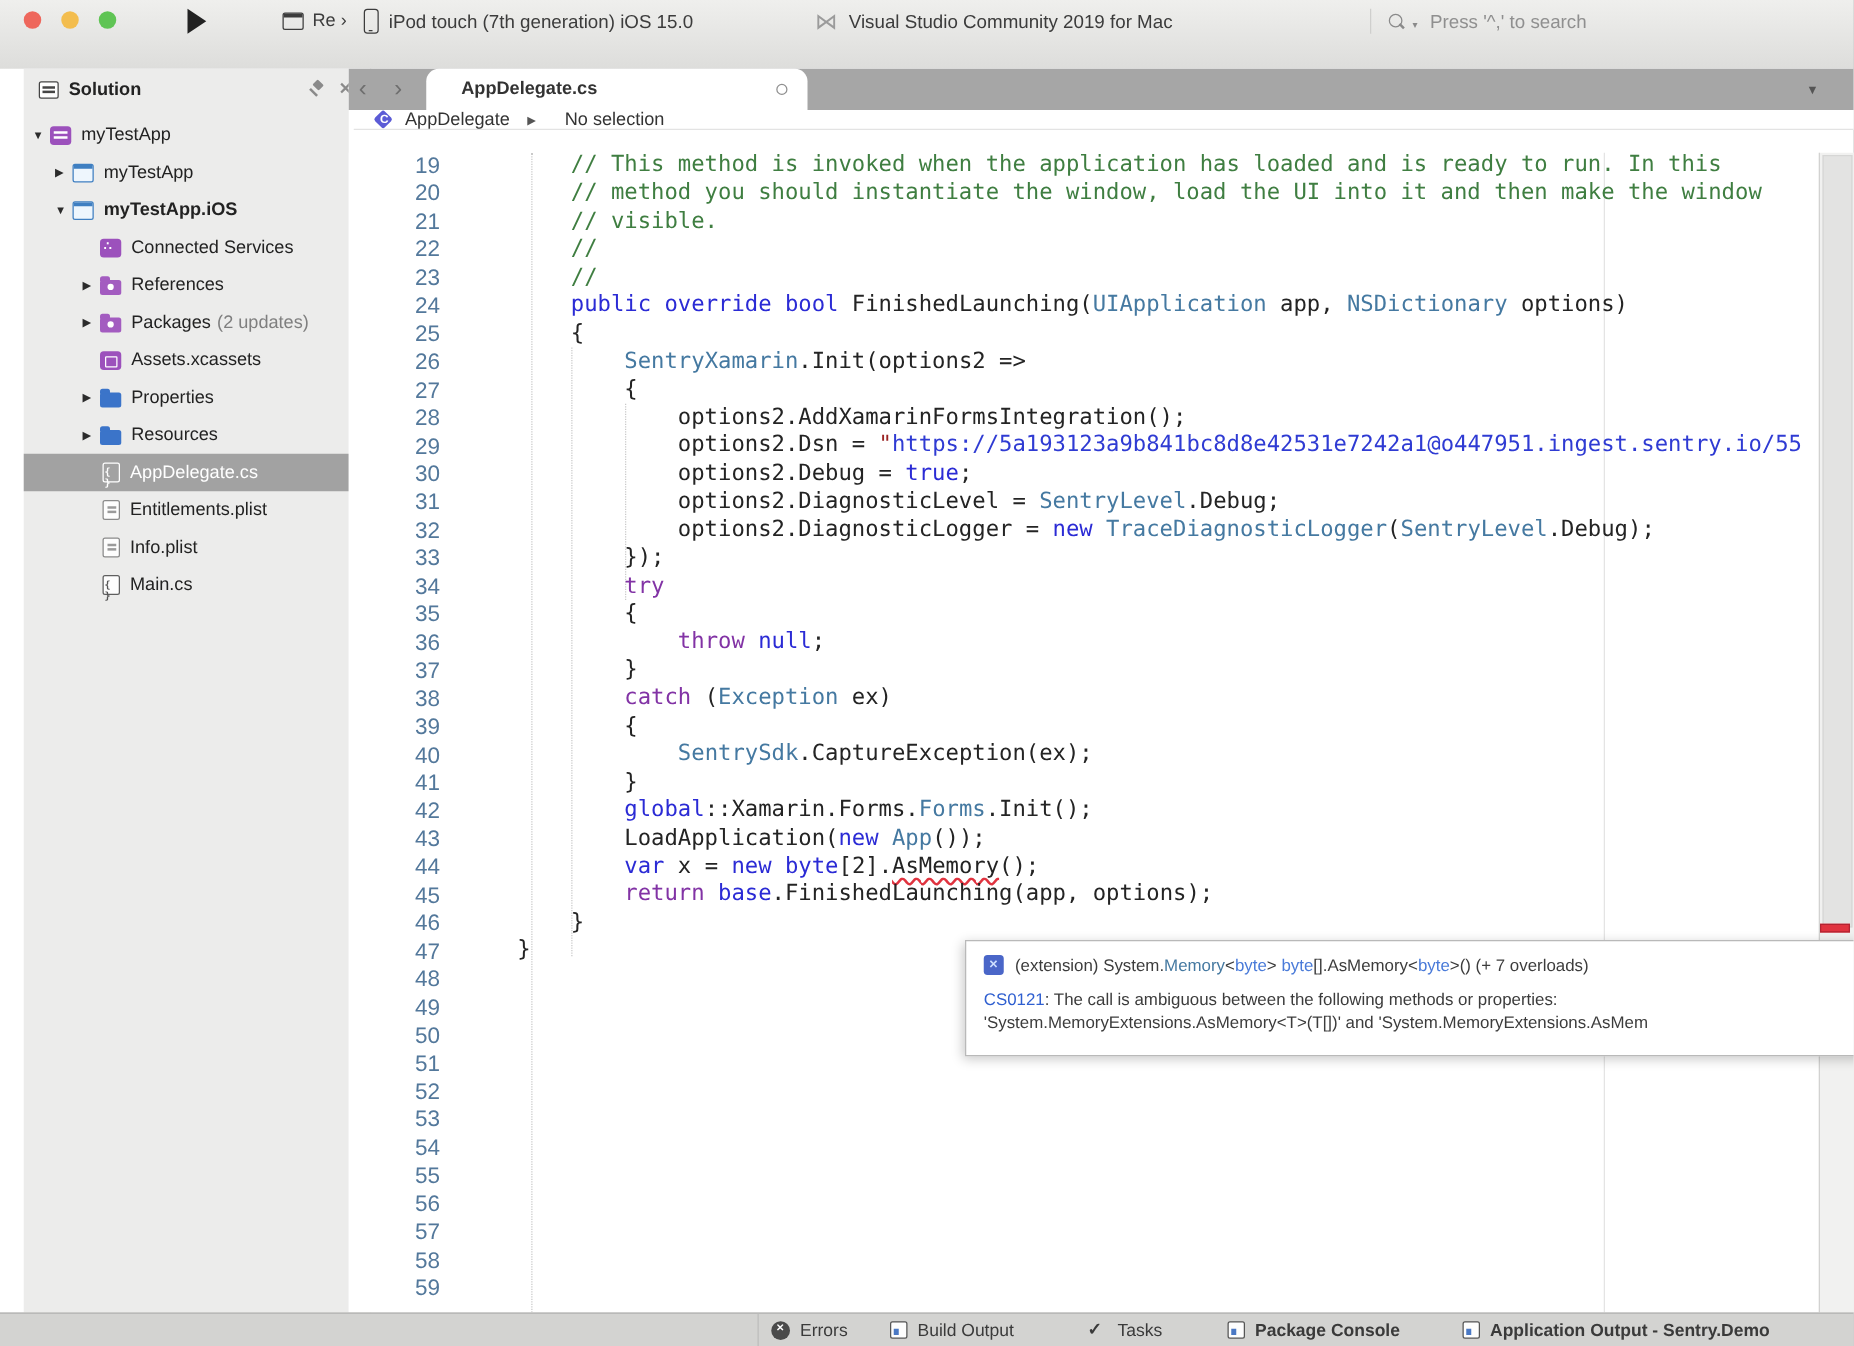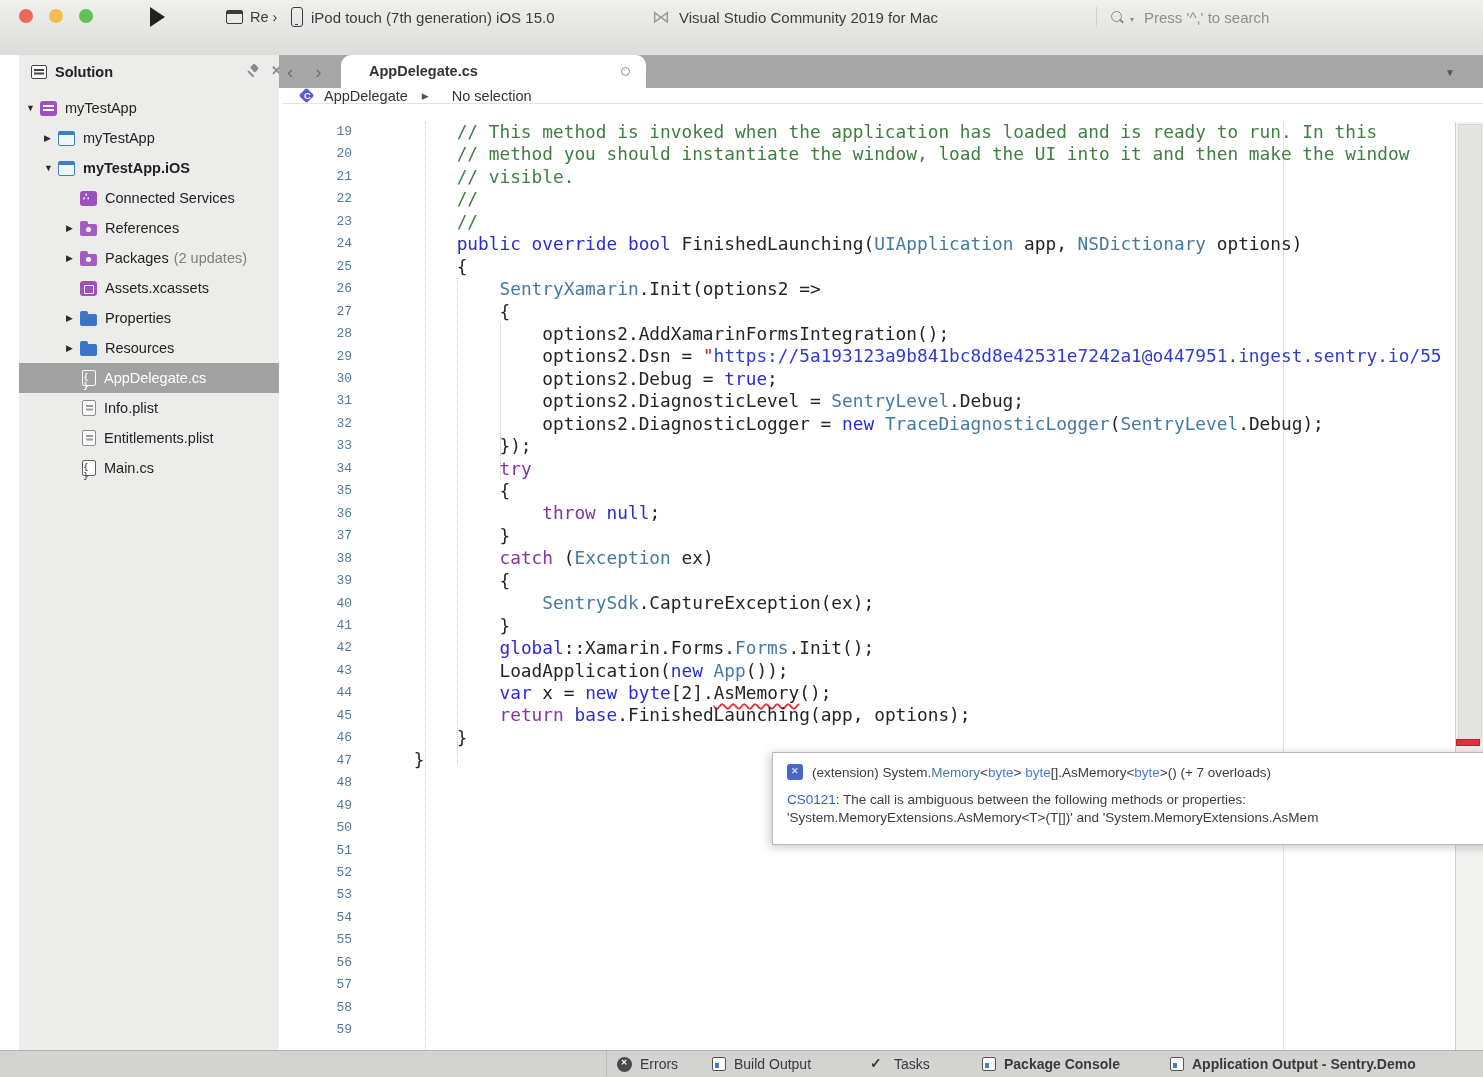--- a/index.html
+++ b/index.html
@@ -101,21 +101,21 @@
   .bc-icon::before { content:""; position:absolute; left:2px; top:2px; width:11px; height:11px; background:#5b5bd6; transform:rotate(45deg); border-radius:2px; }
   .bc-icon::after { content:"C"; position:absolute; left:5px; top:1.5px; color:#fff; font-size:9.5px; font-weight:700; }
   .bc-text { margin-left:9px; color:#333; font-size:14.5px; }
   .bc-sep { margin:0 14px; color:#555; font-size:9px; }
 
   
   .codearea { position:absolute; left:0; top:67px; width:1204px; height:928px; background:#fff; overflow:hidden; }
   .guide { position:absolute; width:0; border-left:1px dotted #c9c9c9; }
   .colruler { position:absolute; left:1004px; top:0; bottom:0; width:1px; background:#e4e4e4; }
   .gutter { position:absolute; left:0; top:-1px; width:73px; text-align:right;
-    font-family:Liberation Mono, monospace; font-size:13px; line-height:22.45px; color:var(--line_number); }
+    font-family:Liberation Sans, sans-serif; font-size:18px; line-height:22.45px; color:var(--line_number); }
   .code-lines { position:absolute; left:92px; top:-1px;
     font-family:"DejaVu Sans Mono",monospace; font-size:17.8px; line-height:22.45px; color:var(--plain); }
   .cl { white-space:pre; height:22.45px; }
   .sc-c { color:var(--comment); }
   .sc-k { color:var(--keyword); }
   .sc-p { color:var(--keyword_purple); }
   .sc-t { color:var(--type); }
   .sc-q { color:var(--quote); }
   .sc-u { color:var(--url); text-underline-offset:3px; }
   .sc-e { text-decoration:underline; text-decoration-style:wavy; text-decoration-color:var(--error_red);
@@ -243,26 +243,26 @@
           <span class="tlabel">Resources</span>
         </div>
         <div class="trow sel" style="padding-left: 46px;">
           <span class="disc"></span>
           <span class="ti ti-cs"></span>
           <span class="tlabel">AppDelegate.cs</span>
         </div>
         <div class="trow" style="padding-left: 46px;">
           <span class="disc"></span>
           <span class="ti ti-plist"></span>
+          <span class="tlabel">Entitlements.plist</span>
+        </div>
+        <div class="trow" style="padding-left: 46px;">
+          <span class="disc"></span>
+          <span class="ti ti-plist"></span>
           <span class="tlabel">Info.plist</span>
-        </div>
-        <div class="trow" style="padding-left: 46px;">
-          <span class="disc"></span>
-          <span class="ti ti-plist"></span>
-          <span class="tlabel">Entitlements.plist</span>
         </div>
         <div class="trow" style="padding-left: 46px;">
           <span class="disc"></span>
           <span class="ti ti-cs"></span>
           <span class="tlabel">Main.cs</span>
         </div>
       </div>
   </div>
 
   <div class="editor">

